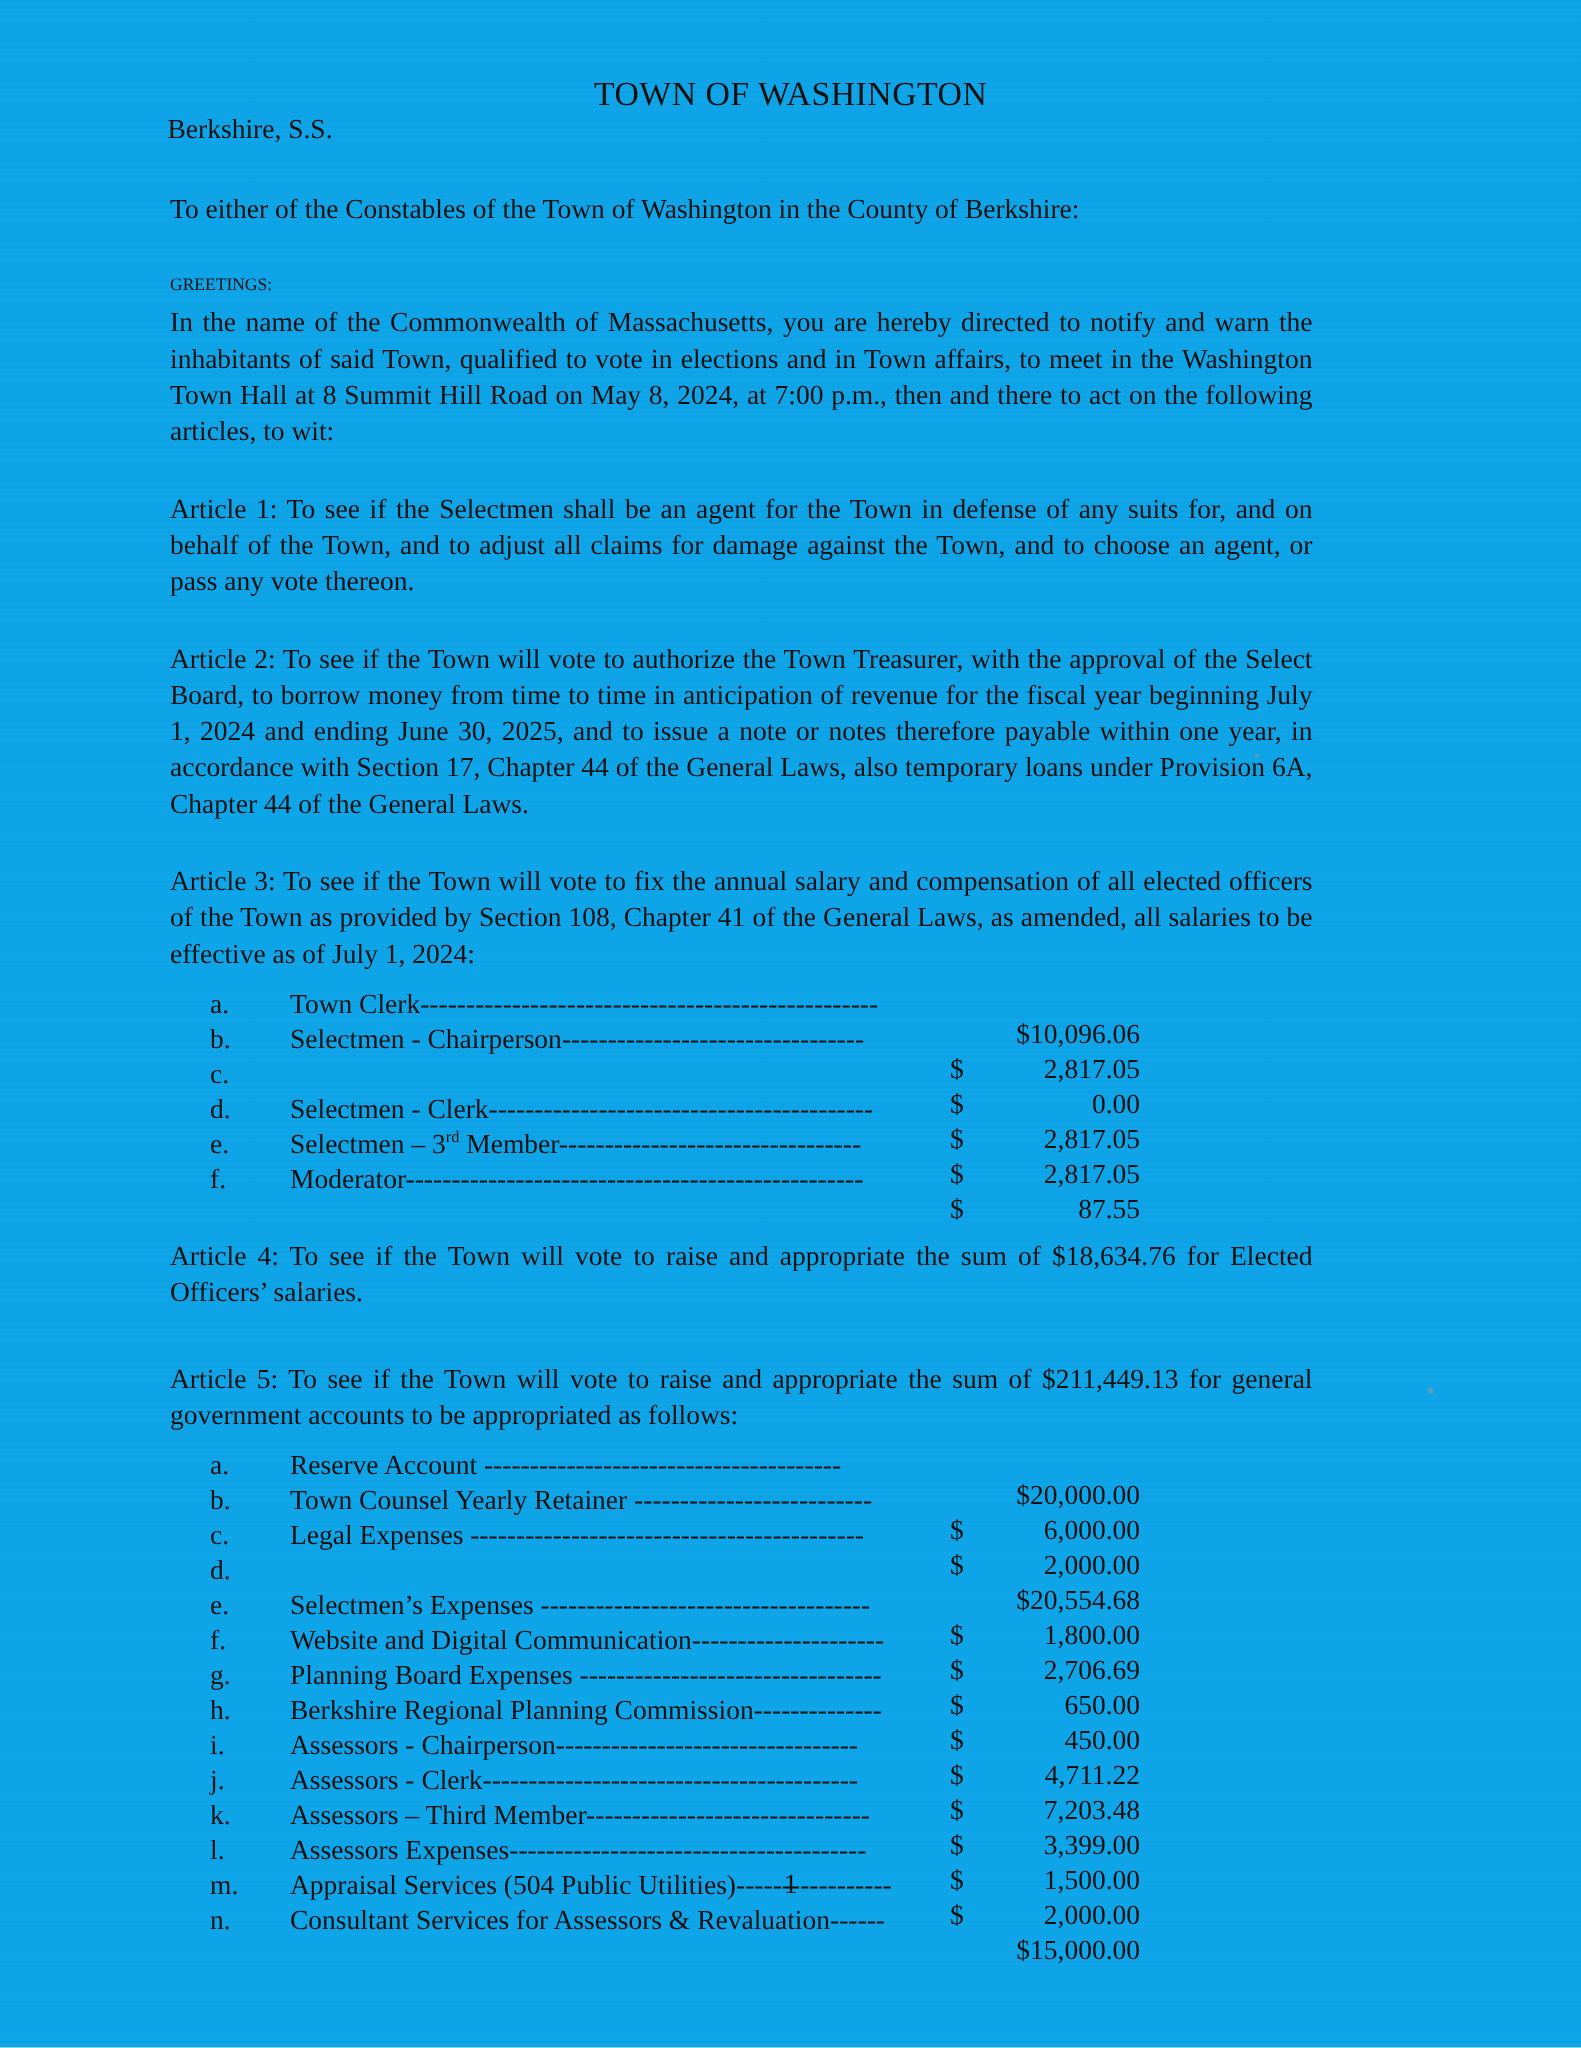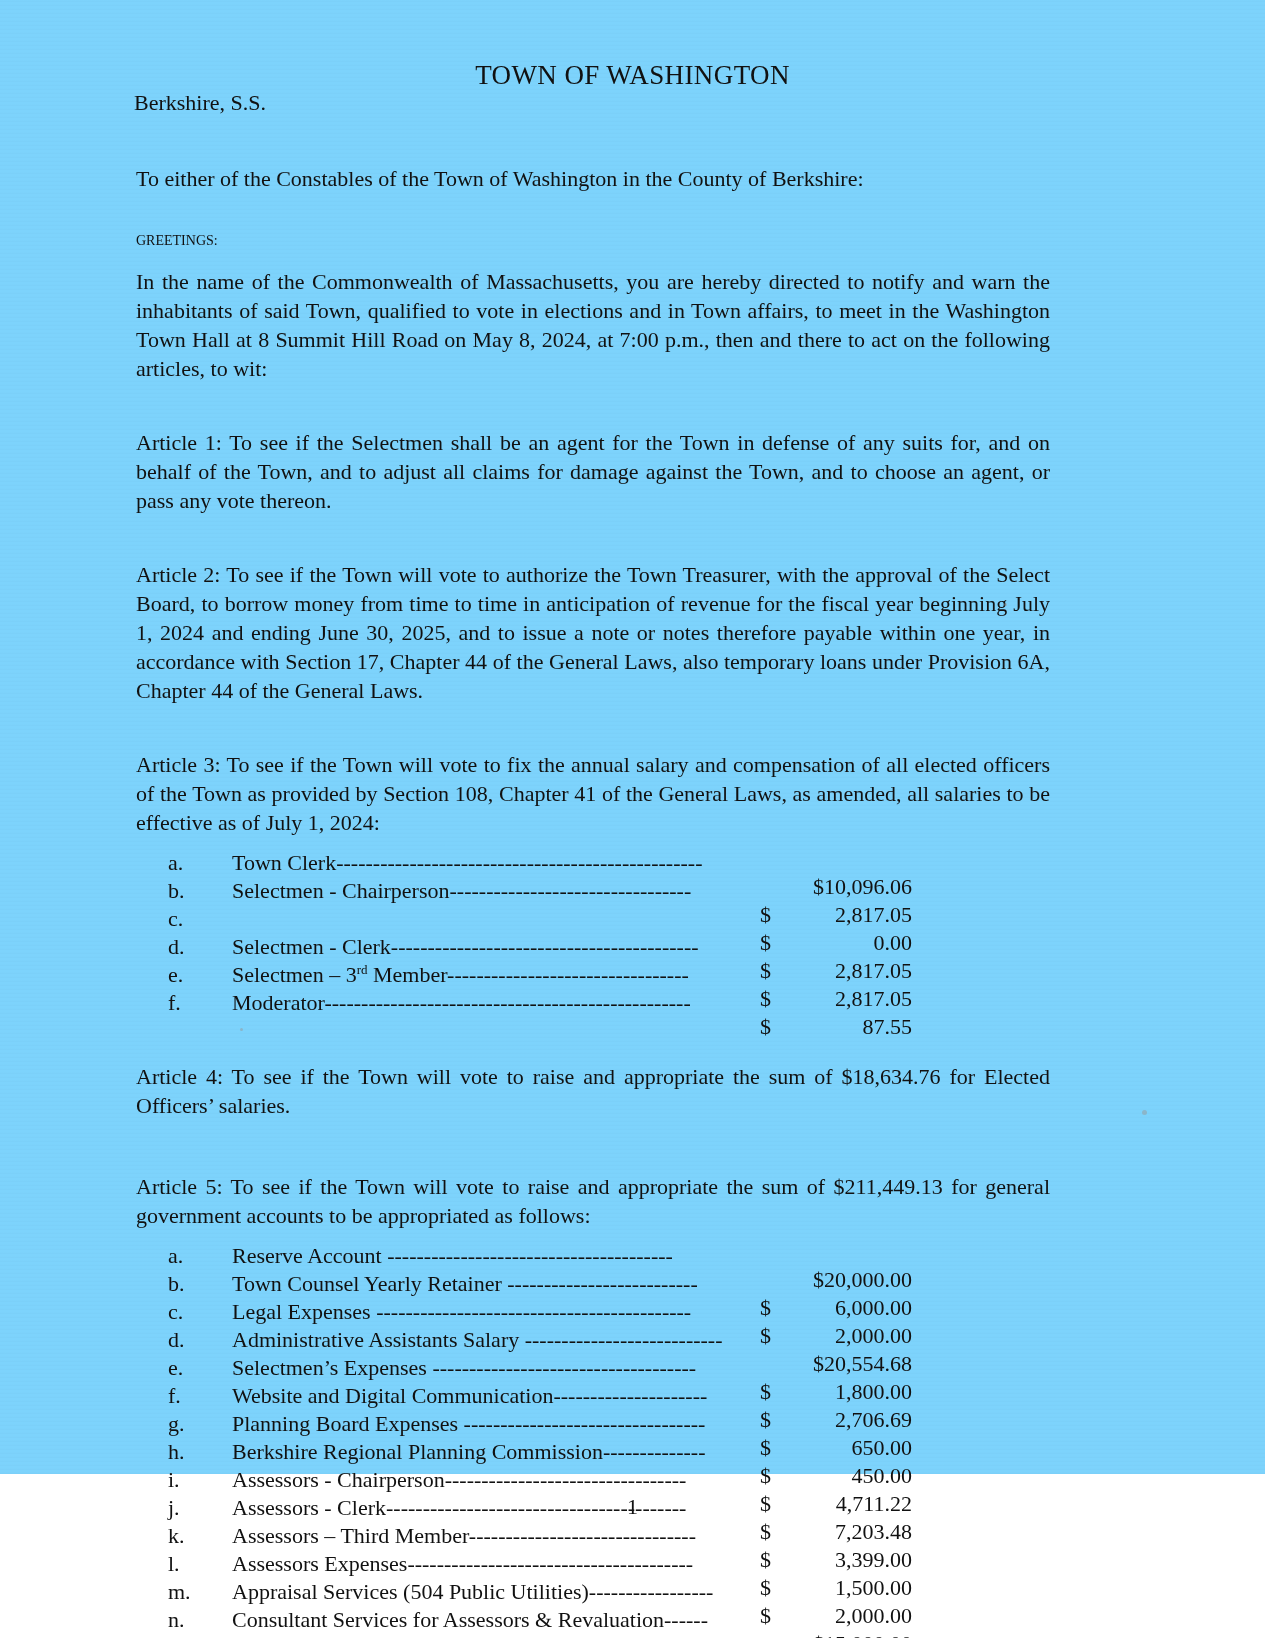--- a/index.html
+++ b/index.html
@@ -14,22 +14,22 @@
     position: relative;
     font-family: "Liberation Serif", "DejaVu Serif", serif;
     color: #111111;
     overflow: hidden;
   }
 
   .page {
     position: absolute;
     left: 0; top: 0;
     width: 1265px;
-    height: 1474px;
-    background: #7dd3fc;
+    height: 1638px;
+    background: #0ea5e9;
   }
 
   .doc-title {
     position: absolute;
     left: 0;
     top: 60px;
     width: 1265px;
     text-align: center;
     font-size: 27px;
     letter-spacing: 0.4px;
@@ -44,21 +44,21 @@
   }
 
   .body-col {
     position: absolute;
     left: 136px;
     top: 152px;
     width: 914px;
   }
 
   p.para {
-    margin: 12px 0 0 0;
+    margin: 0 0 0 0;
     font-size: 22px;
     line-height: 29px;
     text-align: justify;
     text-justify: inter-word;
     hyphens: none;
   }
 
   p.para.nojust { text-align: left; }
   .gap-md { height: 33px; }
   .gap-lg { height: 40px; }
@@ -228,21 +228,20 @@
           <span class="li-text"><span>Town Counsel Yearly Retainer </span><span>--------------------------</span></span>
           <span class="li-amount"><span class="cur">$</span><span class="num">6,000.00</span></span>
         </li>
         <li>
           <span class="li-letter">c.</span>
           <span class="li-text"><span>Legal Expenses </span><span>-------------------------------------------</span></span>
           <span class="li-amount"><span class="cur">$</span><span class="num">2,000.00</span></span>
         </li>
         <li>
           <span class="li-letter">d.</span>
-          <span class="li-text"><span>Administrative Assistants Salary </span><span>---------------------------</span></span>
           <span class="li-amount nogap"><span class="num">$20,554.68</span></span>
         </li>
         <li>
           <span class="li-letter">e.</span>
           <span class="li-text"><span>Selectmen’s Expenses </span><span>------------------------------------</span></span>
           <span class="li-amount"><span class="cur">$</span><span class="num">1,800.00</span></span>
         </li>
         <li>
           <span class="li-letter">f.</span>
           <span class="li-text"><span>Website and Digital Communication</span><span>---------------------</span></span>

